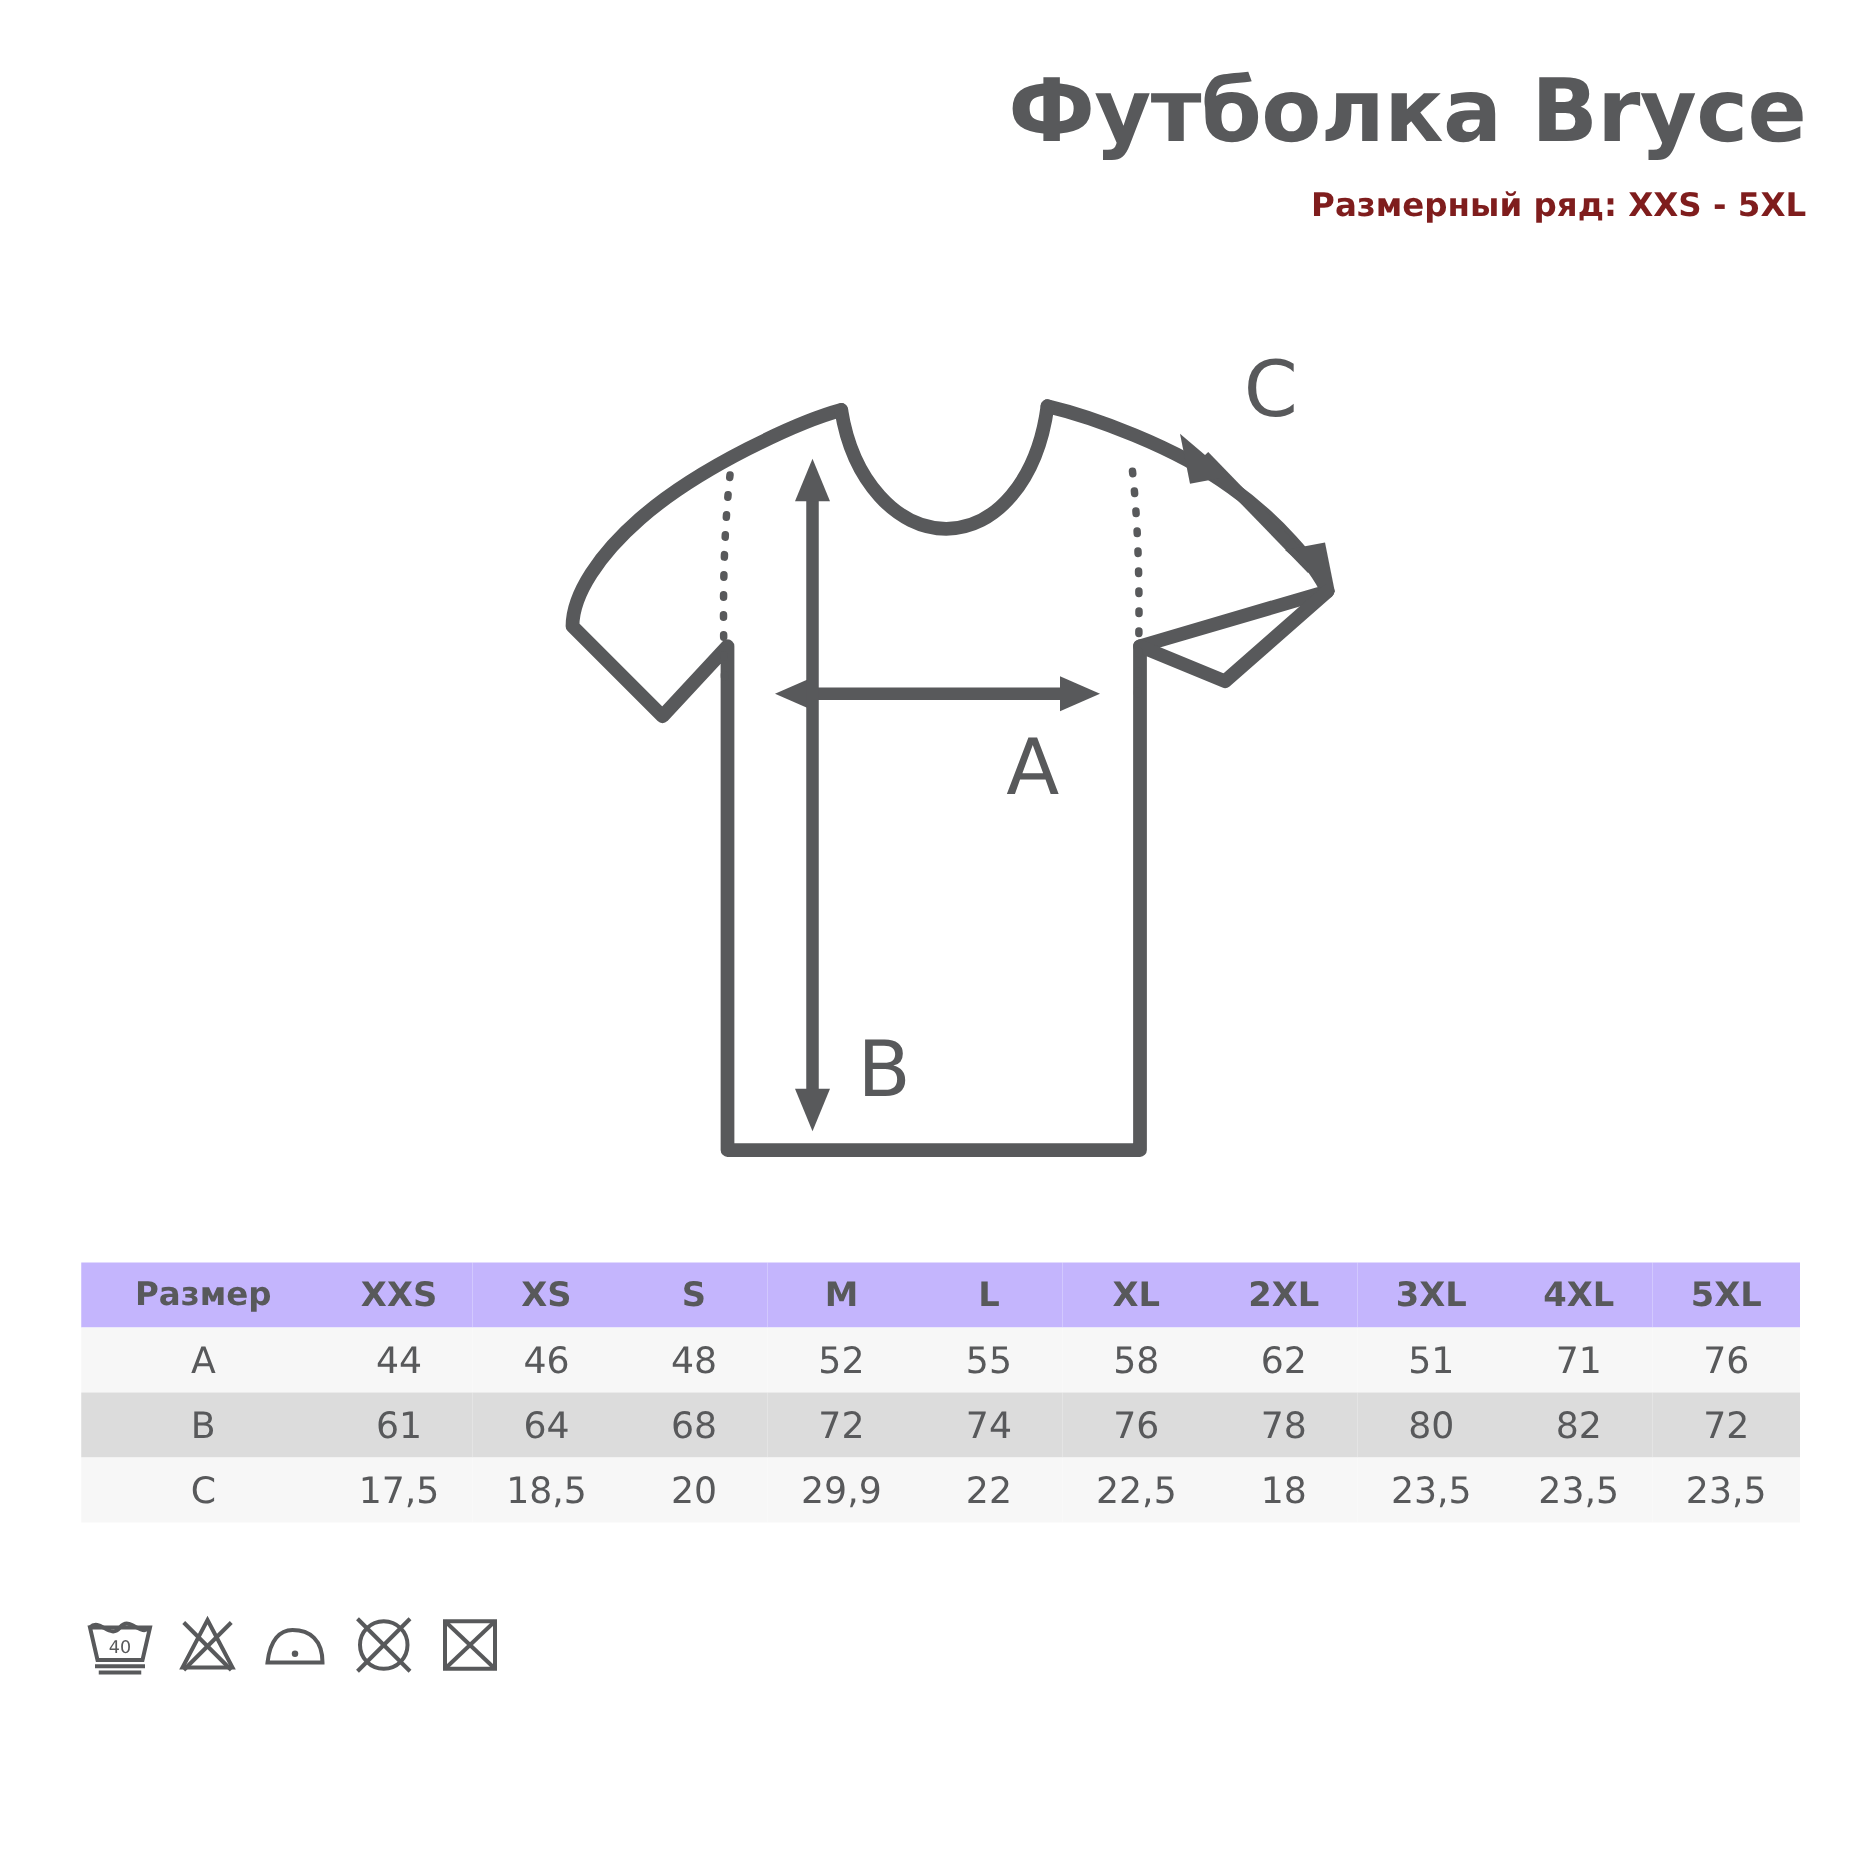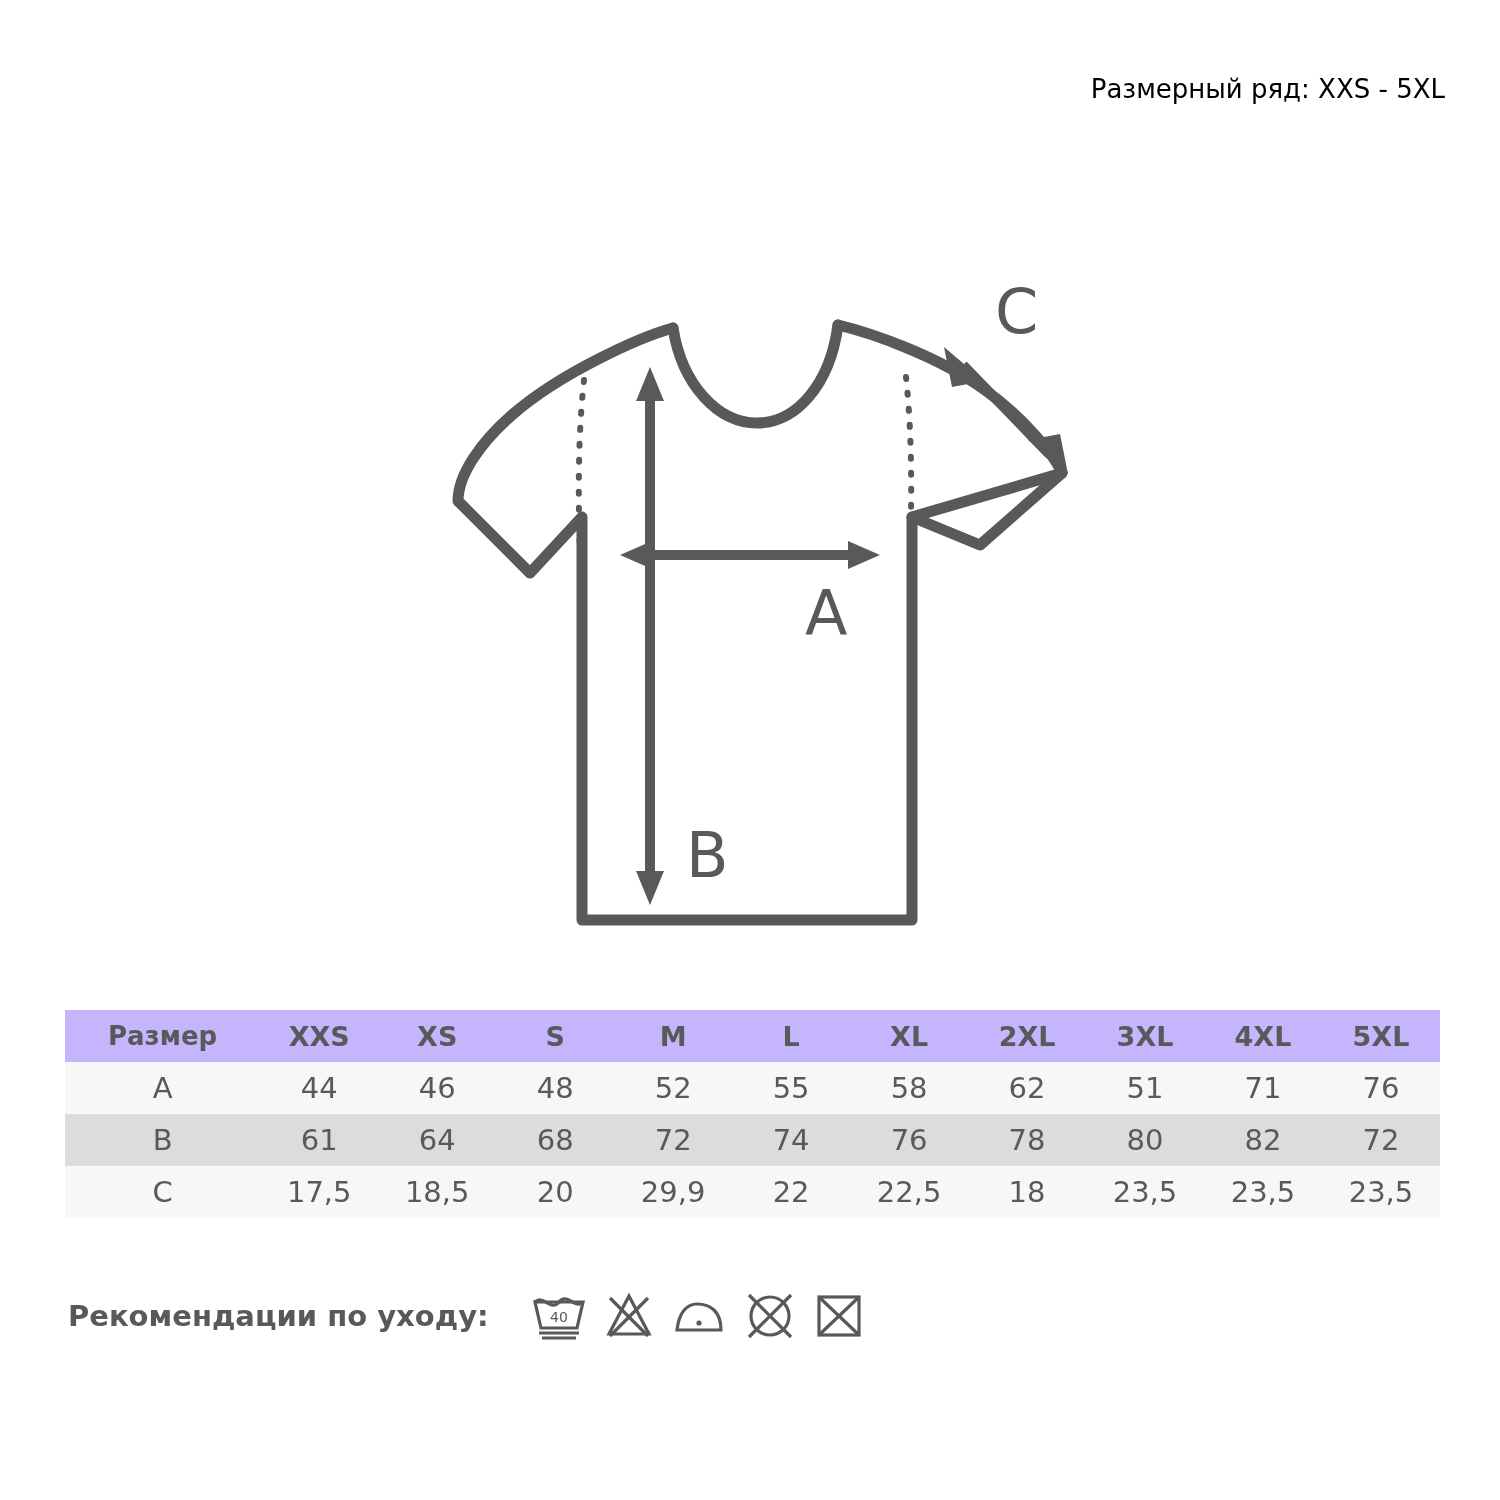--- a/index.html
+++ b/index.html
@@ -33,22 +33,22 @@
     font-size: 70px;
     font-weight: bold;
     color: #58595b;
     line-height: 1.08;
     letter-spacing: -0.5px;
     margin: 0;
     white-space: nowrap;
   }
   .size-range {
     font-size: 26px;
-    font-weight: normal;
-    color: #000000;
+    font-weight: bold;
+    color: #7f1d1d;
     margin-top: 22px;
     white-space: nowrap;
   }
 
   
   .diagram {
     position: absolute;
     top: 255px;
     left: 0;
     width: 1500px;
@@ -118,20 +118,21 @@
     justify-content: flex-end;
   }
   .care-icons svg { display: block; }
 </style>
 </head>
 <body>
 
 <div class="page">
 
   <div class="header">
+    <div class="product-title">Футболка Bryce</div>
     <div class="size-range">Размерный ряд: XXS - 5XL</div>
   </div>
 
   <div class="diagram">
     <svg width="1500" height="700" viewBox="0 0 1500 700" xmlns="http://www.w3.org/2000/svg">
 
       <g fill="none" stroke="#58595b" stroke-width="11" stroke-linejoin="round" stroke-linecap="round">
         <path d="M673 73
                  C 640 82, 560 118, 512 160
                  C 480 188, 458 220, 458 246
@@ -244,21 +245,20 @@
           <td>18</td>
           <td>23,5</td>
           <td>23,5</td>
           <td>23,5</td>
         </tr>
       </tbody>
     </table>
   </div>
 
   <div class="care">
-    <div class="care-label">Рекомендации по уходу:</div>
     <div class="care-icons">
 
       <span>
         <svg width="56" height="52" viewBox="0 0 56 52" fill="none" stroke="#58595b" stroke-width="3.2">
           <path d="M4 12 L52 12 L46 38 L10 38 Z"></path>
           <path d="M4 12 C 12 4, 20 22, 28 12 C 36 2, 44 20, 52 12"></path>
           <line x1="8" y1="43" x2="48" y2="43"></line>
           <line x1="11" y1="48" x2="45" y2="48"></line>
           <text x="28" y="32" font-size="14" font-family="DejaVu Sans, sans-serif" fill="#58595b" stroke="none" text-anchor="middle">40</text>
         </svg>

